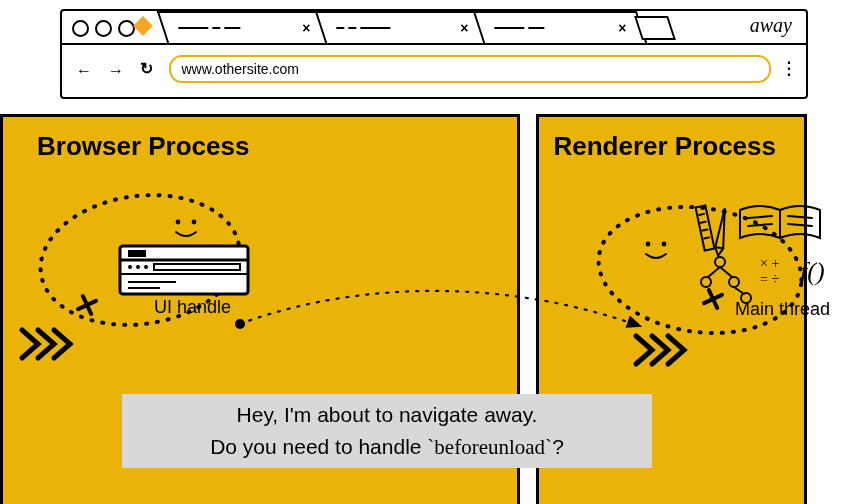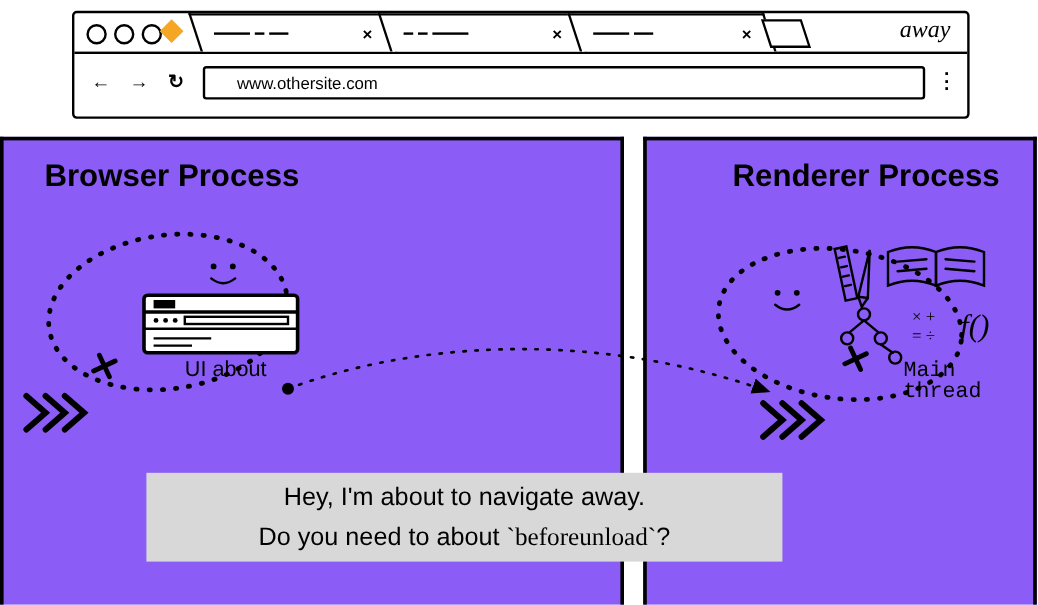--- a/index.html
+++ b/index.html
@@ -25,42 +25,42 @@
   .tabdash{display:flex;gap:4px;align-items:center;}
   .dash{height:2px;background:#000;}
   .d1{width:30px}.d2{width:8px}.d3{width:16px}
   .tabx{font:700 14px/1 sans-serif;}
   .newtab{width:30px;height:20px;border:2px solid #000;margin-top:5px;
     margin-left:-4px;transform:skewX(18deg);background:#fff;}
   .meow{position:absolute;right:14px;top:4px;
     font:italic 400 20px/1 "Comic Sans MS","Marker Felt",cursive;}
   .toolbar{height:48px;display:flex;align-items:center;padding:0 14px;gap:16px;}
   .navglyph{font:700 16px/1 sans-serif;}
-  .urlbar{flex:1;height:24px;border:2px solid #000000;border-radius:3px;
-    padding:0 26px;font:400 14px/24px sans-serif;}
+  .urlbar{flex:1;height:24px;border:2px solid #eab308;border-radius:13px;
+    padding:0 10px;font:400 14px/24px sans-serif;}
   .menu-dots{font:700 16px/6px sans-serif;display:flex;flex-direction:column;
     gap:0px;}
 
   
   .panel{position:absolute;top:114px;height:390px;border:3px solid #000;
-    border-bottom:none;background:#8b5cf6;box-sizing:border-box;}
+    border-bottom:none;background:#eab308;box-sizing:border-box;}
   .panelL{left:0;width:520px;}
-  .panelR{left:536px;width:328px;}
+  .panelR{left:536px;width:271px;}
   .ptitle{font:600 26px/1 sans-serif;position:absolute;top:16px;}
   .panelL .ptitle{left:34px;}
   .panelR .ptitle{right:28px;}
 
   
   svg.ill{position:absolute;left:0;top:0;width:865px;height:504px;
     pointer-events:none;}
 
   
   .threadlabel{position:absolute;font:400 18px/1 sans-serif;}
   .tl1{left:154px;top:298px;}
-  .tl2{left:753px;top:300px;font-family:Liberation Mono, monospace;}
+  .tl2{left:735px;top:300px;}
 
   
   .msgbox{position:absolute;left:122px;top:370px;width:530px;height:74px;
     background:#d8d8d8;font:400 21px/32px sans-serif;text-align:center;
     display:flex;flex-direction:column;justify-content:center;margin-top:24px;}
   .msgbox code{font-family:Liberation Serif, serif;}
 </style>
 </head>
 <body>
 
@@ -209,23 +209,23 @@
       <line x1="720" y1="267" x2="732" y2="277"></line>
       <line x1="734" y1="287" x2="744" y2="294"></line>
 
       <text x="760" y="268" font-size="14" font-family="serif" fill="#000" stroke="none">× +</text>
       <text x="760" y="284" font-size="14" font-family="serif" fill="#000" stroke="none">= ÷</text>
 
       <text x="800" y="280" font-size="26" font-style="italic" font-family="serif" fill="#000" stroke="none">f()</text>
     </g>
   </svg>
 
-  <div class="threadlabel tl1">UI about</div>
+  <div class="threadlabel tl1">UI handle</div>
   <div class="threadlabel tl2">Main thread</div>
 
   <div class="msgbox">
     <div>Hey, I'm about to navigate away.</div>
     <div>
-      <span>Do you need to about </span><code>`beforeunload`</code><span>?</span>
+      <span>Do you need to handle </span><code>`beforeunload`</code><span>?</span>
     </div>
   </div>
 
 </div>
 
 </body></html>

